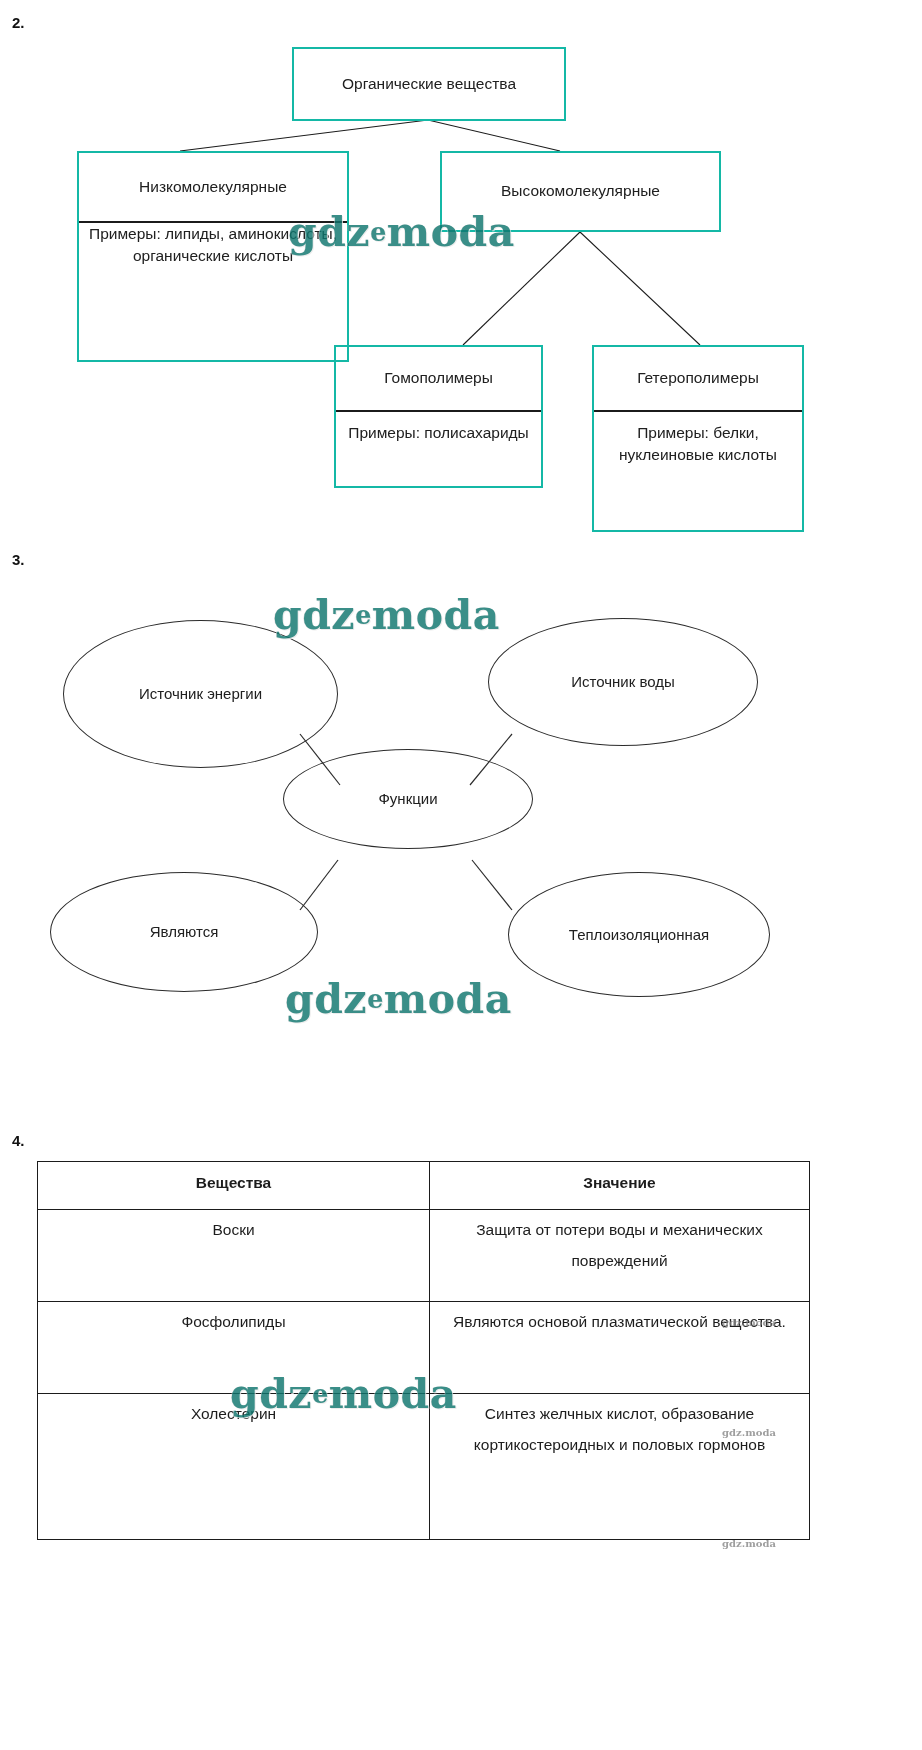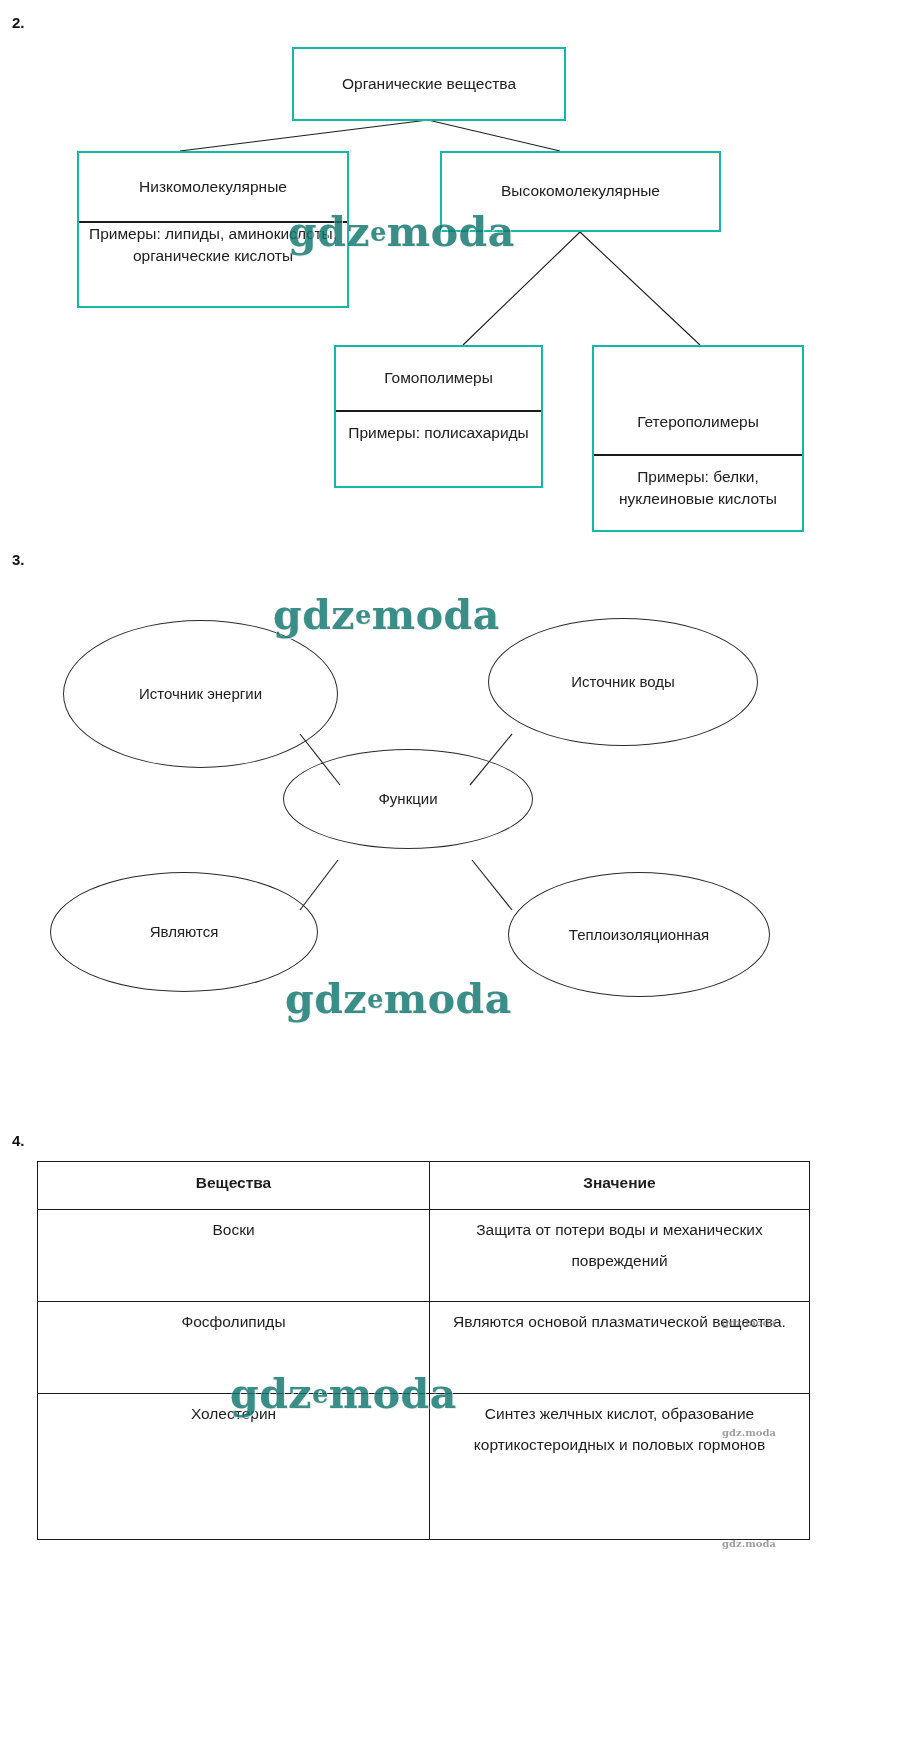--- a/index.html
+++ b/index.html
@@ -137,38 +137,38 @@
 
   <line x1="580" y1="232" x2="463" y2="345" stroke="#1b1b1b" stroke-width="1.1"></line>
 
   <line x1="580" y1="232" x2="700" y2="345" stroke="#1b1b1b" stroke-width="1.1"></line>
 </svg>
 
 <div class="fbox" style="left:292px; top:47px; width:274px; height:74px;">
   <div class="head" style="height:100%;">Органические вещества</div>
 </div>
 
-<div class="fbox" style="left:77px; top:151px; width:272px; height:157px;">
+<div class="fbox" style="left:77px; top:151px; width:272px; height:211px;">
   <div class="head" style="height:68px;">Низкомолекулярные</div>
   <div class="divider"></div>
   <div class="body">Примеры: липиды, аминокислоты, органические кислоты</div>
 </div>
 
 <div class="fbox" style="left:440px; top:151px; width:281px; height:81px;">
   <div class="head" style="height:100%;">Высокомолекулярные</div>
 </div>
 
 <div class="fbox" style="left:334px; top:345px; width:209px; height:143px;">
   <div class="head" style="height:63px;">Гомополимеры</div>
   <div class="divider"></div>
   <div class="body" style="padding-top:10px;">Примеры: полисахариды</div>
 </div>
 
 <div class="fbox" style="left:592px; top:345px; width:212px; height:187px;">
-  <div class="head" style="height:63px;margin-top:44px;">Гетерополимеры</div>
+  <div class="head" style="height:63px;">Гетерополимеры</div>
   <div class="divider"></div>
   <div class="body" style="padding-top:10px;">Примеры: белки, нуклеиновые кислоты</div>
 </div>
 
 <div class="wm wm-lg" style="left:288px; top:208px;">
   <span>gdz</span><span class="dot">e</span><span>moda</span>
 </div>
 
 <div class="sec-num" style="left:12px; top:551px;">3.</div>
 

